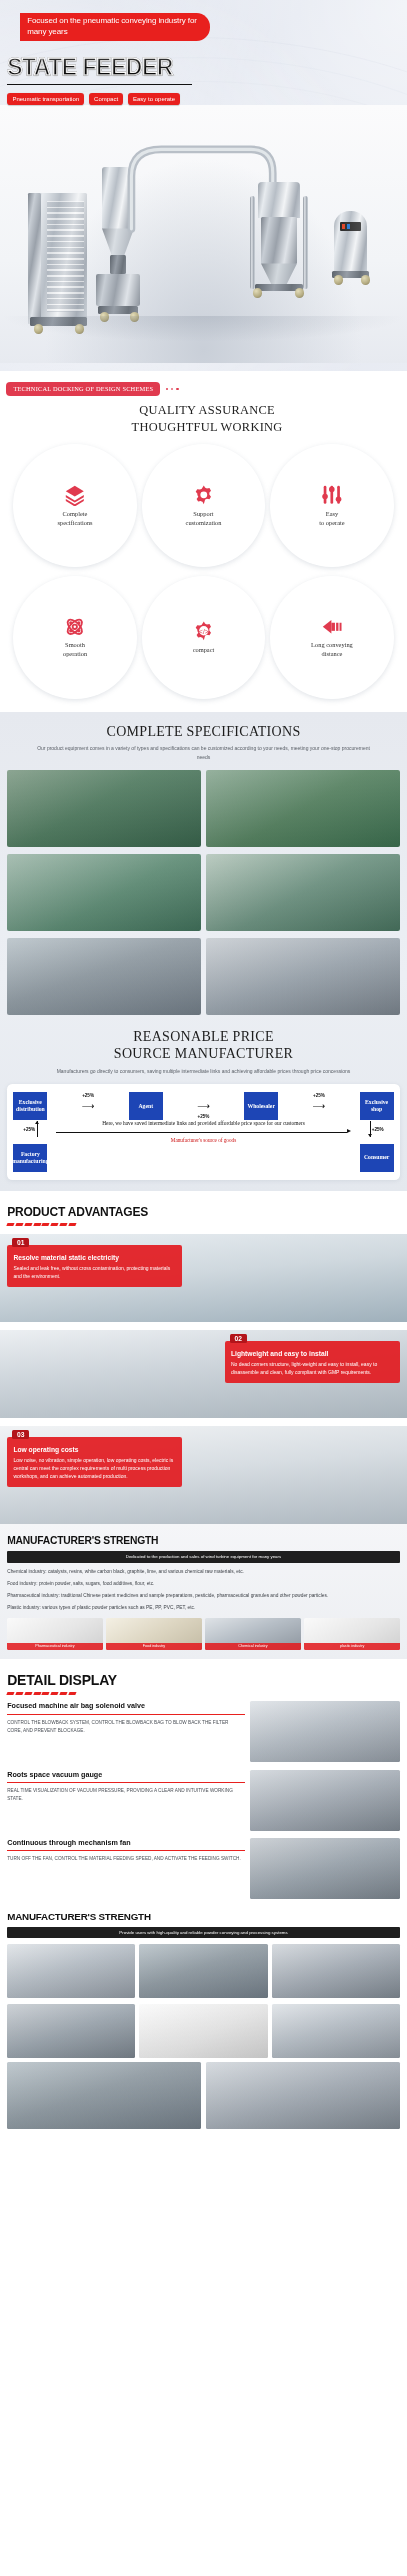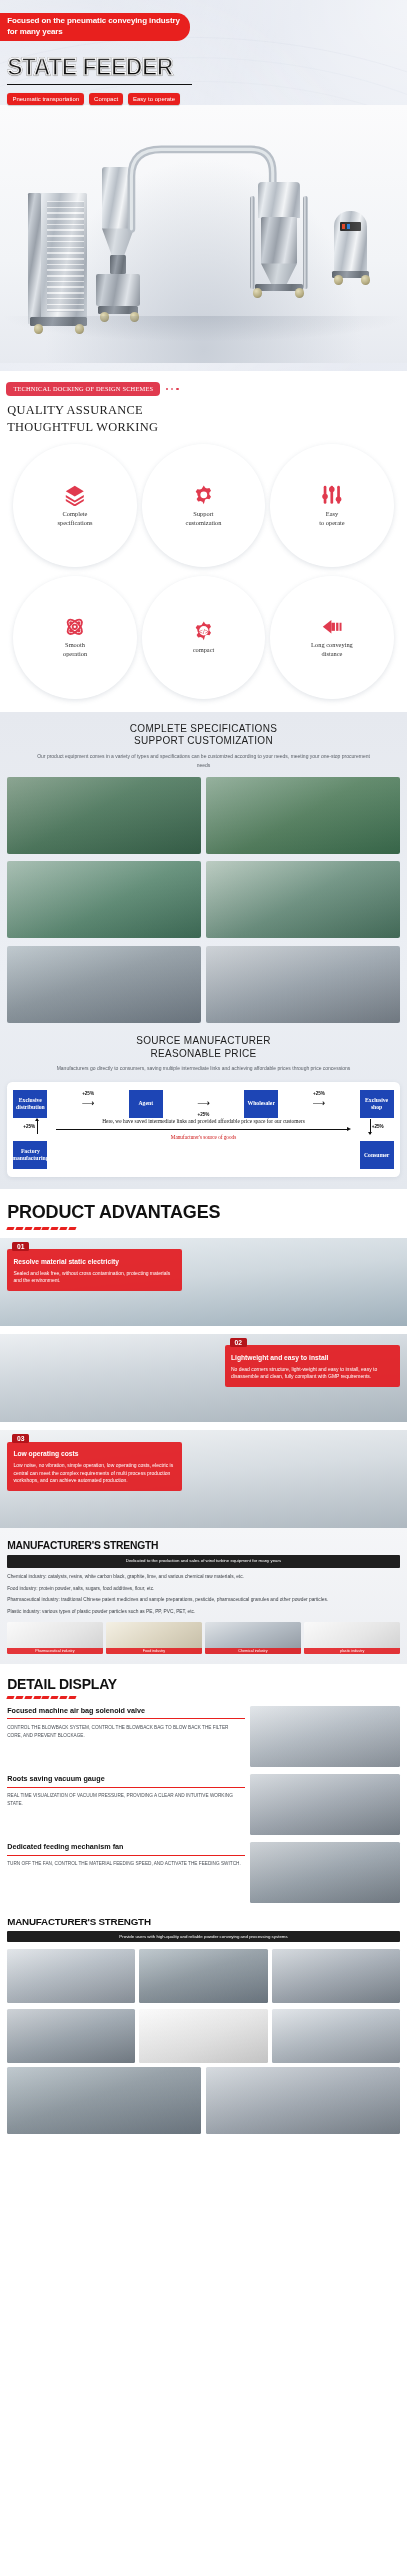--- a/index.html
+++ b/index.html
@@ -26,29 +26,30 @@
       radial-gradient(ellipse at 85% 20%, rgba(255,255,255,.6) 0%, rgba(255,255,255,0) 50%);
     pointer-events:none;
   }
   .hero-swoosh{
     position:absolute;inset:0;pointer-events:none;opacity:.5;
   }
   .hero-band{
     background:#e8201e;
     color:#fff;
     font-size:8px;
-    font-weight:bold;
+    font-weight:normal;
     line-height:1.28;
     padding:3.1px 7.2px 3.6px 7.2px;
     border-radius:0 13.4px 13.4px 0;
     width:190px;
     margin-top:13.4px;
     position:relative;
     z-index:2;
     letter-spacing:-0.1px;
+    margin-left:20px;
   }
   .hero-title{
     position:relative;z-index:2;
     margin:13.4px 0 0 7.2px;
     font-size:23px;
     font-weight:bold;
     letter-spacing:-0.5px;
     color:#1a1a1a;
     background:linear-gradient(180deg,#4c4c4c 0%,#141414 55%,#000 100%);
     -webkit-background-clip:text;background-clip:text;color:transparent;
@@ -96,20 +97,21 @@
     padding:3.6px 7.2px;white-space:nowrap;
   }
   .dots{display:flex;gap:2.6px;}
   .dot{width:2.6px;height:2.6px;border-radius:50%;background:#e03a4e;}
   .dot.hollow{background:#fff;border:0.8px solid #e03a4e;}
 
   .serif-h{
     font-family:"Liberation Serif",serif;
     color:#222;font-weight:normal;
     letter-spacing:0.3px;
+    text-align:center;
   }
   .qa-h1{font-size:12.4px;margin:7.2px 0 0 7.2px;}
   .qa-h2{font-size:12.4px;margin:1.5px 0 0 7.2px;}
 
   
   .circles{
     display:grid;grid-template-columns:repeat(3,1fr);
     gap:8.2px 5.2px;padding:9.3px 13.4px 13.4px 13.4px;
   }
   .circ{
@@ -125,21 +127,21 @@
     font-size:6.4px;color:#333;line-height:1.35;
   }
 
   
   .grey{
     background:linear-gradient(180deg,#e6e9ef 0%,#eceff4 55%,#e4e8ee 100%);
     padding:10.3px 0 11.3px 0;
   }
   .center{text-align:center;}
   .sec-title{
-    font-family:Liberation Sans, sans-serif;font-size:10px;color:#1d1d1d;
+    font-family:Liberation Serif, serif;font-size:14px;color:#1d1d1d;
     letter-spacing:0.3px;line-height:1.25;
   }
   .sec-sub{
     font-size:5px;color:#5b6068;line-height:1.85;margin-top:4.1px;
     padding:0 36px;
   }
 
   .grid2{display:grid;grid-template-columns:1fr 1fr;gap:5.2px;padding:7.2px 7.2px 0 7.2px;}
   .grid2 .ph{height:77px;border-radius:2.1px;}
 
@@ -189,21 +191,21 @@
   .longarrow{position:relative;height:6.2px;margin:1.5px 5.2px 0 5.2px;}
   .longarrow .ln{position:absolute;top:2.6px;left:0;right:4.1px;height:0.8px;background:#111;}
   .longarrow .hd{position:absolute;top:0;right:0;border-top:2.6px solid transparent;border-bottom:2.6px solid transparent;border-left:4.6px solid #111;}
   .redline{
     color:#cc1111;font-family:"Liberation Serif",serif;font-size:5.2px;margin-top:1.5px;
   }
 
   
   .pa-wrap{padding:13.4px 0 0 0;}
   .pa-title{
-    font-size:18px;font-weight:bold;color:#111;margin-left:7.2px;letter-spacing:-0.2px;
+    font-size:12px;font-weight:bold;color:#111;margin-left:7.2px;letter-spacing:-0.2px;
   }
   .pa-rule{display:flex;gap:2.1px;margin:4.1px 0 0 7.2px;}
   .pa-rule i{display:block;width:6.7px;height:2.6px;background:#e8201e;transform:skewX(-22deg);}
   .adv{
     position:relative;margin-top:8.2px;height:88px;overflow:hidden;
   }
   .adv .bg{position:absolute;inset:0;}
   .adv .card{
     position:absolute;top:11.3px;width:175px;
     background:rgba(226,28,33,.93);color:#fff;border-radius:2.1px;padding:5.7px 6.2px 6.2px 6.2px;
@@ -425,39 +427,38 @@
           <span>Long conveying</span><br>
           <span>distance</span>
         </div>
       </div>
     </div>
   </section>
 
   <section class="grey">
     <div class="center">
       <div class="sec-title">COMPLETE SPECIFICATIONS</div>
-      <div class="sec-title">SUPPORT CUSTOMIZATION</div>
       <div class="sec-sub">Our product equipment comes in a variety of types and specifications can be customized according to your needs, meeting your one-stop procurement needs</div>
     </div>
     <div class="grid2">
       <div class="ph fx3"></div>
       <div class="ph fx4"></div>
     </div>
     <div class="grid2">
       <div class="ph fx5"></div>
       <div class="ph fx7"></div>
     </div>
     <div class="grid2">
       <div class="ph fx1"></div>
       <div class="ph fx2"></div>
     </div>
 
     <div class="center" style="margin-top:12.4px;">
+      <div class="sec-title">REASONABLE PRICE</div>
       <div class="sec-title">SOURCE MANUFACTURER</div>
-      <div class="sec-title">REASONABLE PRICE</div>
       <div class="sec-sub">Manufacturers go directly to consumers, saving multiple intermediate links and achieving affordable prices through price concessions</div>
     </div>
 
     <div class="chain-card">
       <div class="chain-row">
         <div class="cbox">Exclusive distribution</div>
         <div class="arrowcell">
           <span class="pct up">+25%</span>
           <span class="arr">⟶</span>
         </div>
@@ -589,29 +590,29 @@
     <div class="dd-row">
       <div class="dd-text">
         <div class="dd-h">Focused machine air bag solenoid valve</div>
         <div class="dd-p">CONTROL THE BLOWBACK SYSTEM, CONTROL THE BLOWBACK BAG TO BLOW BACK THE FILTER CORE, AND PREVENT BLOCKAGE.</div>
       </div>
       <div class="dd-img ph fx-ind"></div>
     </div>
 
     <div class="dd-row">
       <div class="dd-text">
-        <div class="dd-h">Roots saving vacuum gauge</div>
+        <div class="dd-h">Roots space vacuum gauge</div>
         <div class="dd-p">REAL TIME VISUALIZATION OF VACUUM PRESSURE, PROVIDING A CLEAR AND INTUITIVE WORKING STATE.</div>
       </div>
       <div class="dd-img ph fx6"></div>
     </div>
 
     <div class="dd-row">
       <div class="dd-text">
-        <div class="dd-h">Dedicated feeding mechanism fan</div>
+        <div class="dd-h">Continuous through mechanism fan</div>
         <div class="dd-p">TURN OFF THE FAN, CONTROL THE MATERIAL FEEDING SPEED, AND ACTIVATE THE FEEDING SWITCH.</div>
       </div>
       <div class="dd-img ph fx2"></div>
     </div>
   </section>
 
   <section class="gal-wrap">
     <h2 class="gal-title">MANUFACTURER'S STRENGTH</h2>
     <div class="gal-bar">Provide users with high-quality and reliable powder conveying and processing systems</div>
 

